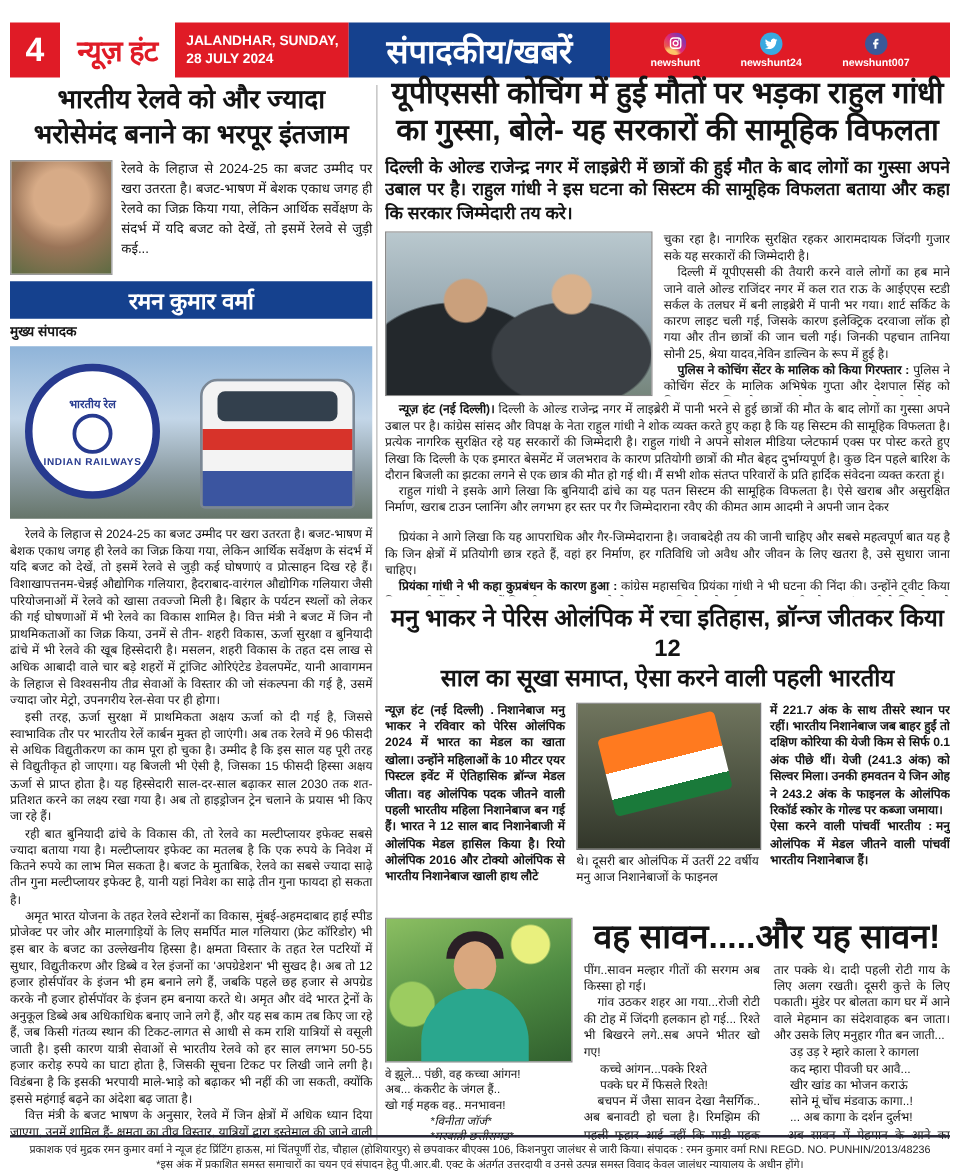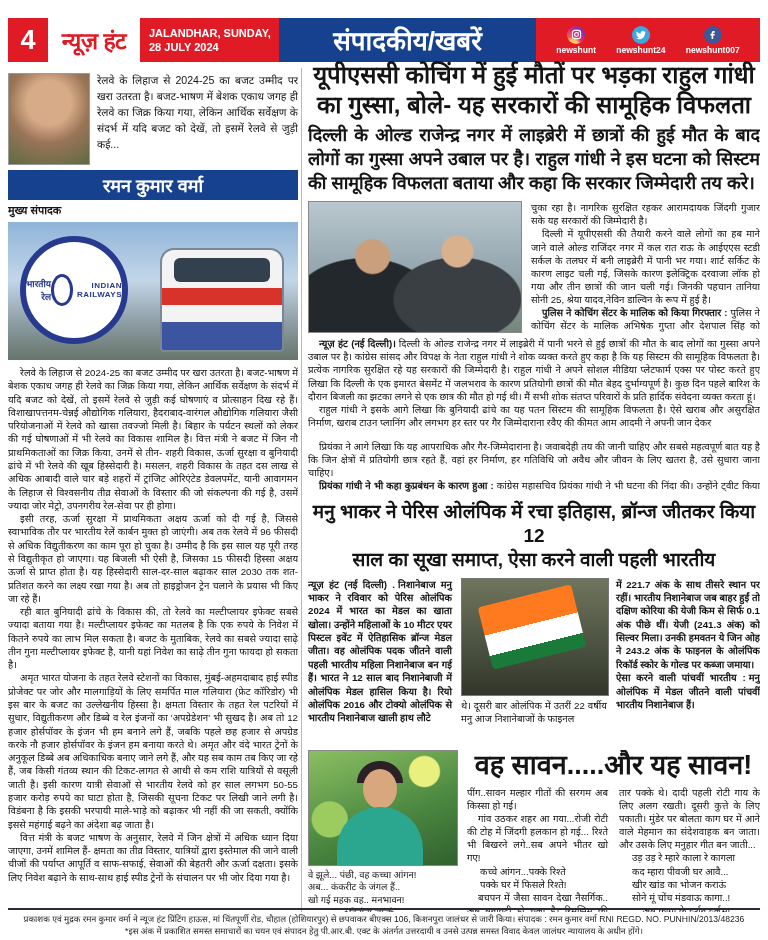--- a/index.html
+++ b/index.html
@@ -9,21 +9,21 @@
   
   .header{position:absolute;left:8px;right:8px;top:18px;height:44px;display:flex;}
   .pgnum{width:40px;background:var(--red);color:#fff;font-size:27px;font-weight:bold;
          display:flex;align-items:center;justify-content:center;}
   .logo{width:92px;display:flex;align-items:center;justify-content:center;
         color:var(--red);font-weight:bold;font-size:23px;letter-spacing:-.5px;}
   .datebox{width:130px;background:var(--red);color:#fff;font-size:11px;font-weight:bold;
            display:flex;flex-direction:column;justify-content:center;padding-left:9px;line-height:1.3;}
   .section-title{flex:1;background:var(--blue);color:#fff;display:flex;align-items:center;
            justify-content:center;font-size:26px;font-weight:bold;}
-  .social{width:224px;background:var(--red);display:flex;justify-content:space-evenly;align-items:center;}
+  .social{width:272px;background:var(--red);display:flex;justify-content:space-evenly;align-items:center;}
   .social-item{display:flex;flex-direction:column;align-items:center;gap:1px;}
   .icon-circle{width:18px;height:18px;border-radius:50%;display:flex;align-items:center;justify-content:center;}
   .ig{background:radial-gradient(circle at 30% 110%, #fdc468 0 25%, transparent 40%),
        linear-gradient(45deg,#f58529,#dd2a7b 50%,#8134af 80%,#515bd4);}
   .tw{background:#3aa9e0;}
   .fb{background:#3b5998;}
   .social-handle{color:#fff;font-size:8.5px;font-weight:bold;}
 
   
   .vdivider{position:absolute;left:301px;top:68px;height:844px;width:1px;background:#b9b9b9;}
@@ -36,35 +36,35 @@
   .author-photo{width:80px;height:90px;flex:none;border:1px solid #9a9a9a;
      background:radial-gradient(circle at 50% 32%, #d7ab87 0 30%, #9a7458 55%, #5d6b42 100%);}
   .intro-text{font-size:10.6px;line-height:1.5;text-align:justify;}
   .author-bar{background:var(--blue);color:#fff;text-align:center;font-size:18px;font-weight:bold;
      padding:3px 0;margin-top:5px;}
   .author-title{text-align:left;font-size:11px;font-weight:bold;margin:2px 0 5px;}
   .train-photo{height:138px;position:relative;overflow:hidden;
      background:linear-gradient(180deg,#8fb4d9 0%,#c3d6e8 42%,#8a9aa0 75%,#66756a 100%);}
   .rail-badge{position:absolute;left:12px;top:14px;width:96px;height:96px;border-radius:50%;
      background:#fff;border:6px solid #273a8f;box-shadow:0 0 0 3px #fff inset;
-     display:flex;align-items:center;justify-content:center;color:#273a8f;text-align:right;}
+     display:flex;flex-direction:column;align-items:center;justify-content:center;color:#273a8f;text-align:left;}
   .rail-badge .t1{font-size:9px;font-weight:bold;}
   .rail-badge .t2{font-size:8px;font-weight:bold;letter-spacing:.5px;}
   .rail-badge .hub{width:26px;height:26px;border-radius:50%;border:3px solid #273a8f;margin:2px 0;}
   .train-front{position:absolute;right:14px;top:26px;width:120px;height:100px;border-radius:14px 14px 4px 4px;
      background:linear-gradient(180deg,#f3f3f3 0 38%, #d7332a 38% 55%, #f3f3f3 55% 72%, #3b55a0 72% 100%);
      border:2px solid #7b8794;}
   .train-front:before{content:"";position:absolute;left:12px;top:8px;width:96px;height:24px;border-radius:6px;
      background:#33404d;}
   .l-body{margin-top:6px;font-size:9.7px;line-height:1.37;text-align:justify;}
   .l-body p{margin:0;text-indent:12px;}
 
   
   .r-headline{font-size:24px;font-weight:bold;text-align:center;line-height:1.25;}
-  .r-standfirst{font-size:18px;font-weight:bold;line-height:1.32;margin-top:4px;text-align:justify;}
+  .r-standfirst{font-size:14px;font-weight:bold;line-height:1.32;margin-top:4px;text-align:justify;}
   .r-toprow{display:flex;gap:9px;margin-top:6px;height:132px;overflow:hidden;}
   .rahul-photo{width:212px;height:130px;flex:none;border:1px solid #8a8a8a;
      background:
        radial-gradient(circle at 70% 38%, #d9b18c 0 9%, transparent 10%),
        radial-gradient(circle at 30% 42%, #caa07c 0 10%, transparent 11%),
        radial-gradient(ellipse at 70% 75%, #3a3f44 0 30%, transparent 31%),
        radial-gradient(ellipse at 26% 80%, #23282c 0 32%, transparent 33%),
        linear-gradient(180deg,#b9c8ce 0%, #93a4ad 55%, #76867c 100%);}
   .r-sidecol{flex:1;font-size:9.7px;line-height:1.35;text-align:justify;}
   .r-sidecol p{margin:0;text-indent:11px;}
@@ -157,20 +157,24 @@
           </svg>
         </span>
         <span class="social-handle">newshunt007</span>
       </div>
     </div>
   </div>
 
   <div class="vdivider"></div>
 
   <div class="left-col">
+    <div class="l-headline">
+      <div>भारतीय रेलवे को और ज्यादा</div>
+      <div>भरोसेमंद बनाने का भरपूर इंतजाम</div>
+    </div>
     <div class="intro-row">
       <div class="author-photo"></div>
       <div class="intro-text">रेलवे के लिहाज से 2024-25 का बजट उम्मीद पर खरा उतरता है। बजट-भाषण में बेशक एकाध जगह ही रेलवे का जिक्र किया गया, लेकिन आर्थिक सर्वेक्षण के संदर्भ में यदि बजट को देखें, तो इसमें रेलवे से जुड़ी कई...</div>
     </div>
     <div class="author-bar">रमन कुमार वर्मा</div>
     <div class="author-title">मुख्य संपादक</div>
     <div class="train-photo">
       <div class="rail-badge">
         <span class="t1">भारतीय रेल</span>
         <span class="hub"></span>

